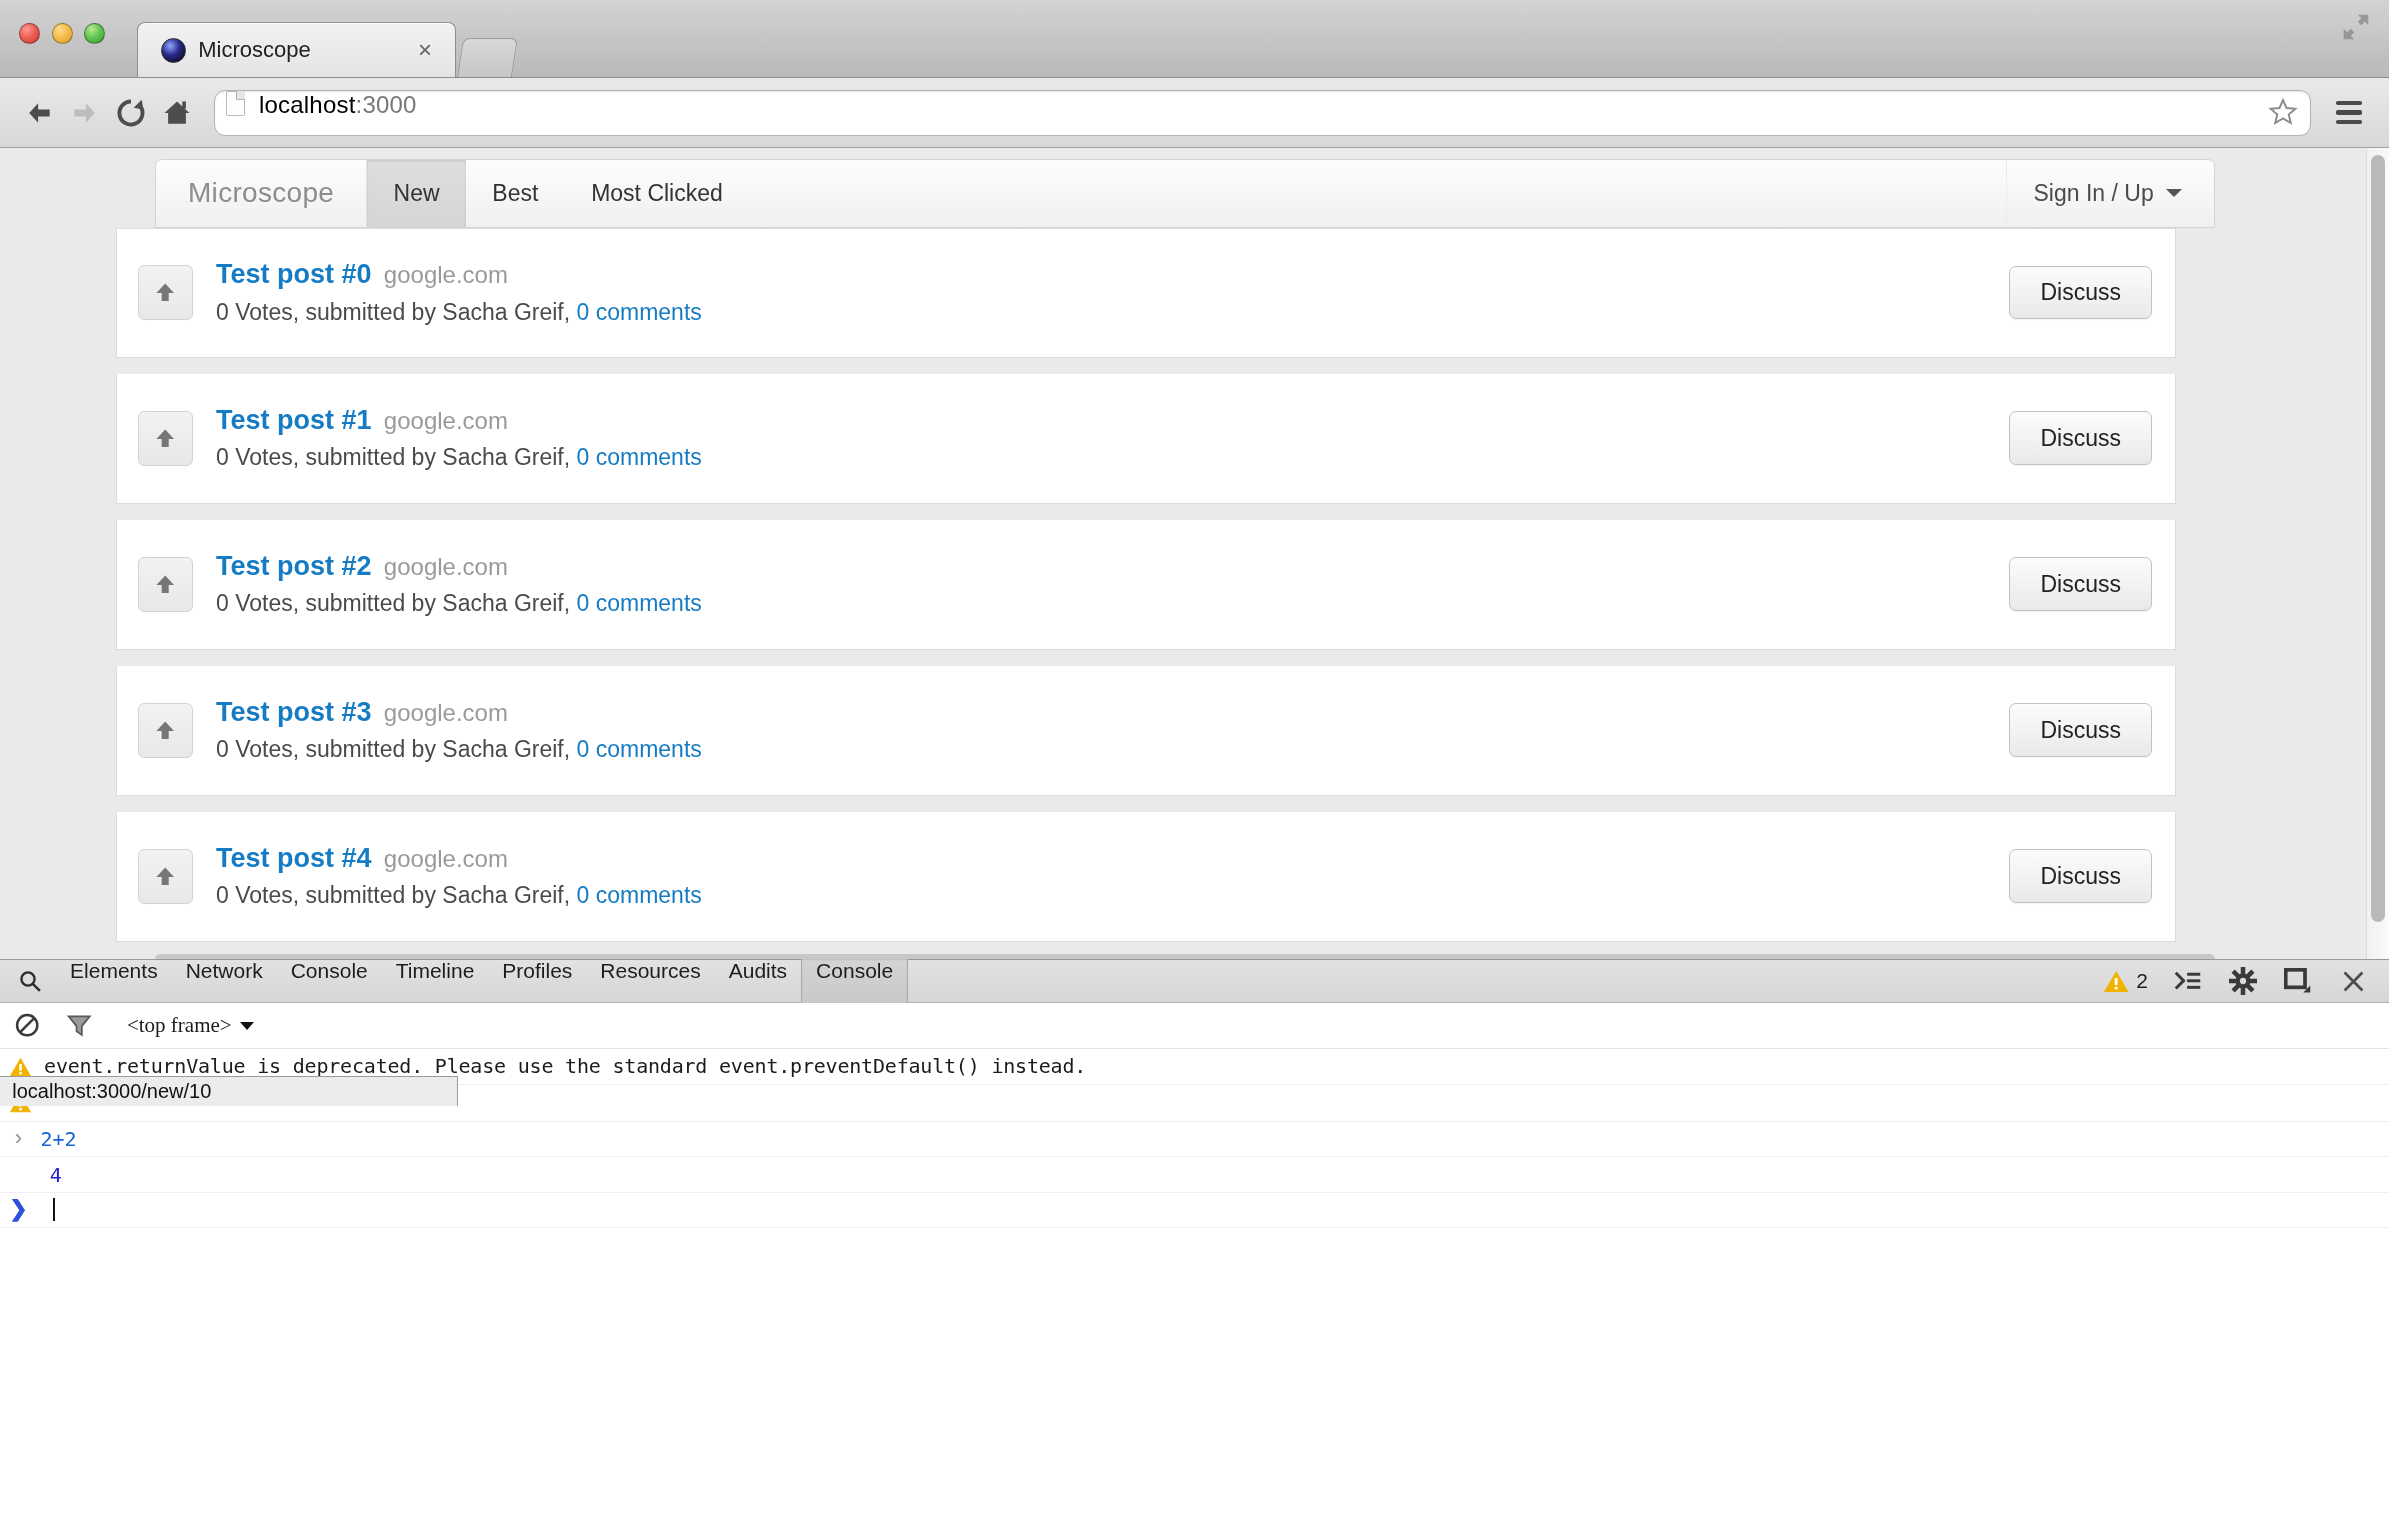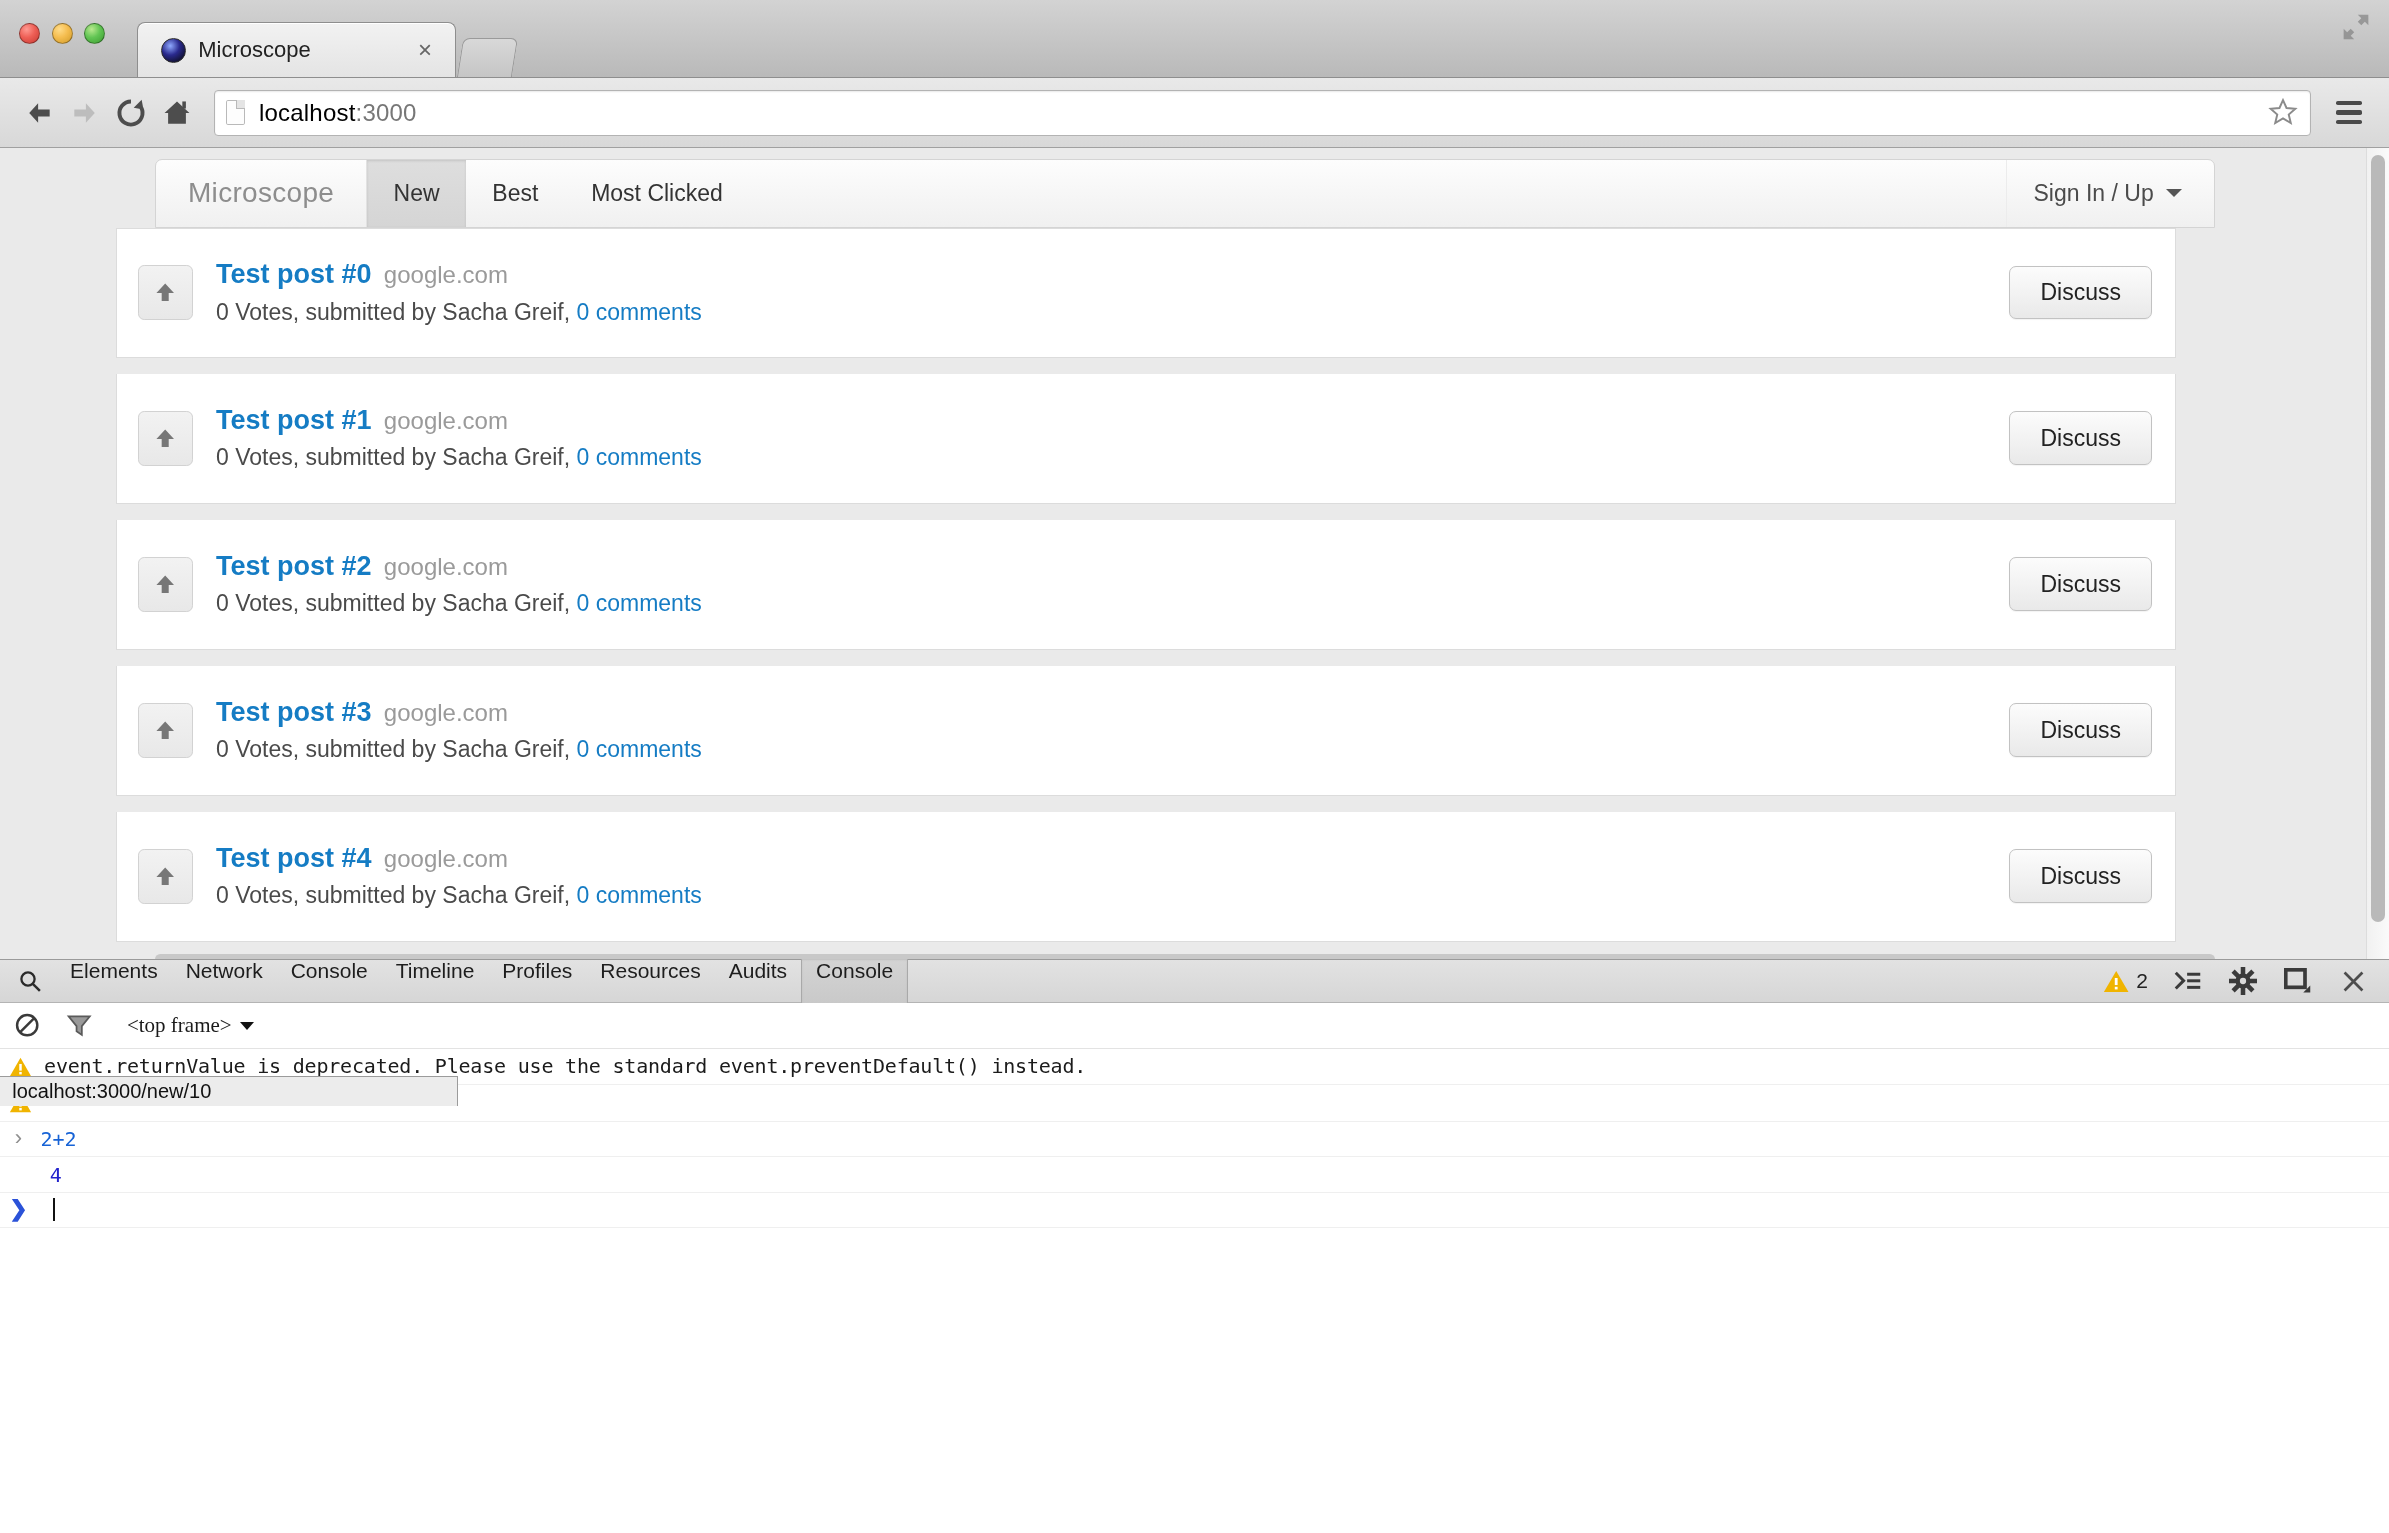--- a/index.html
+++ b/index.html
@@ -72,22 +72,22 @@
   .toolbar {
     height: 70px;
     background: linear-gradient(to bottom, #e9e9e9 0%, #d8d8d8 100%);
     border-bottom: 0.9px solid #a0a0a0;
     display: flex; align-items: center; padding: 0 16px;
   }
   .navbtn { width: 46px; height: 46px; display: flex; align-items: center; justify-content: center; }
   .navbtn svg { display: block; }
   .omnibox {
     flex: 1; height: 46px; margin: 0 14px;
-    background: #fff; border: 0.9px solid #b3b3b3; border-radius: 4px;
-    display: flex; align-items: center; padding: 0 10.6px;
+    background: #fff; border: 0.9px solid #b3b3b3; border-radius: 11px;
+    display: flex; padding: 0 10.6px;
     position: relative;
     box-shadow: inset 0 0.9px 1.8px rgba(0,0,0,.09);
   }
   .page-icon {
     width: 19.4px; height: 25px; background: #fdfdfd;
     border: 0.9px solid #b9b9b9; border-radius: 1.8px;
     margin-right: 14px; position: relative; flex: 0 0 auto;
   }
   .page-icon:after {
     content:""; position:absolute; right:-0.9px; top:-0.9px;

